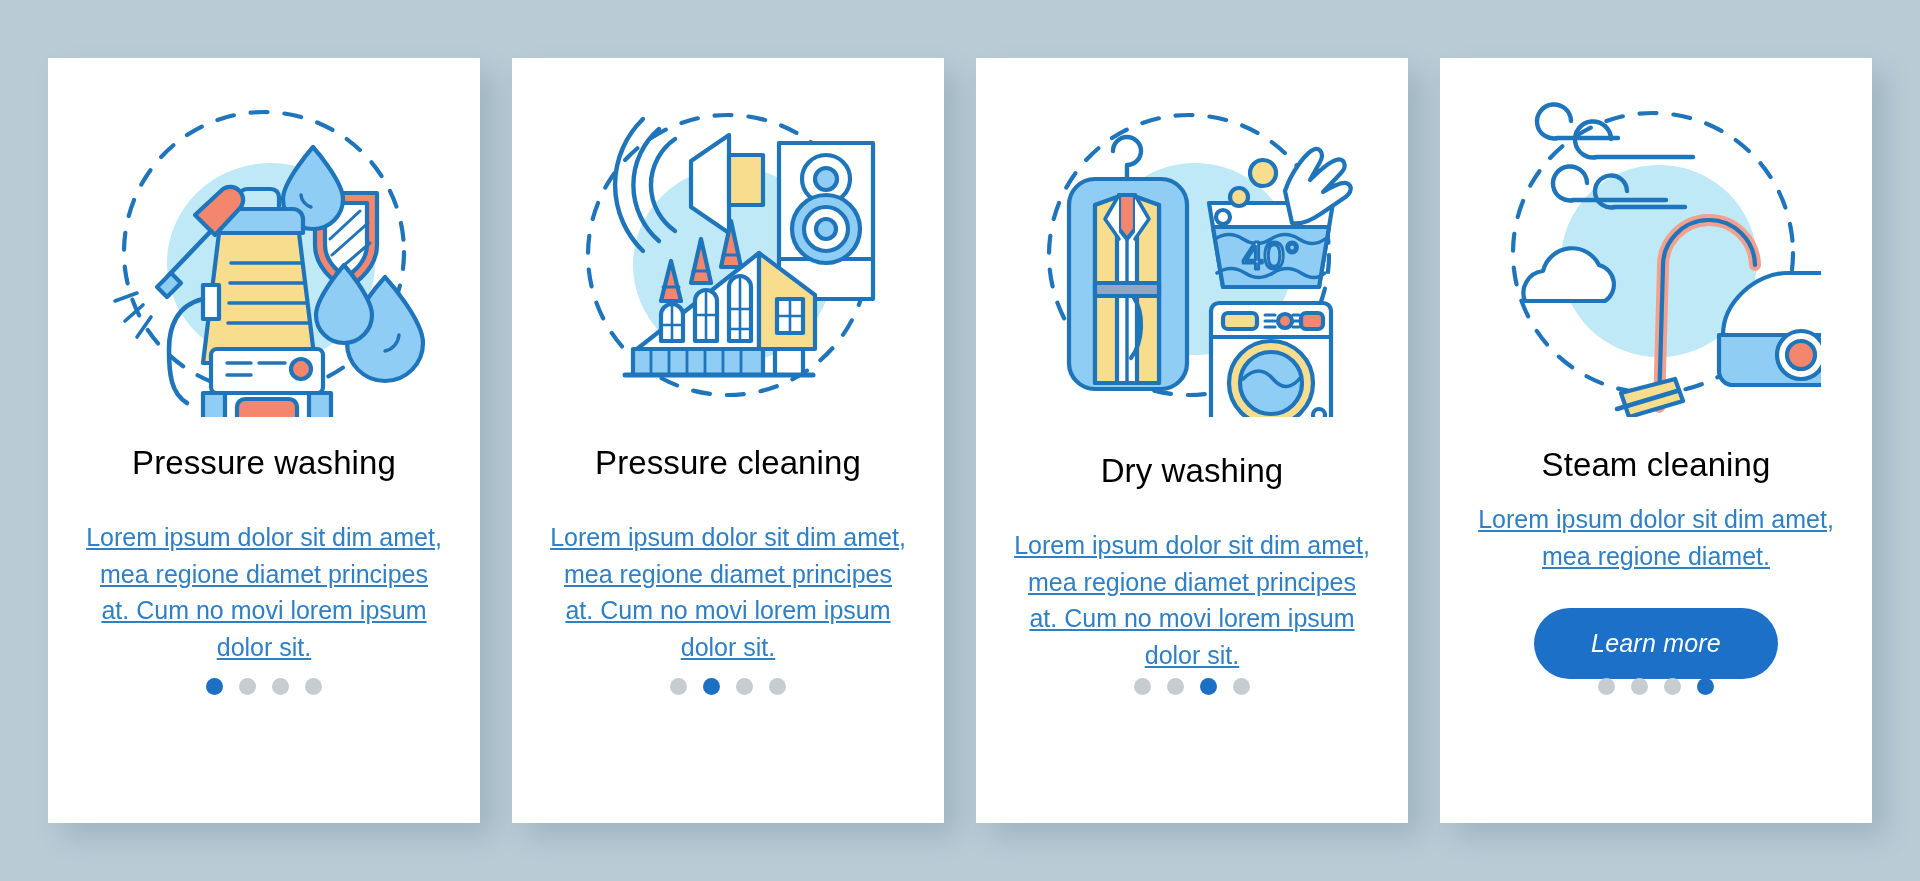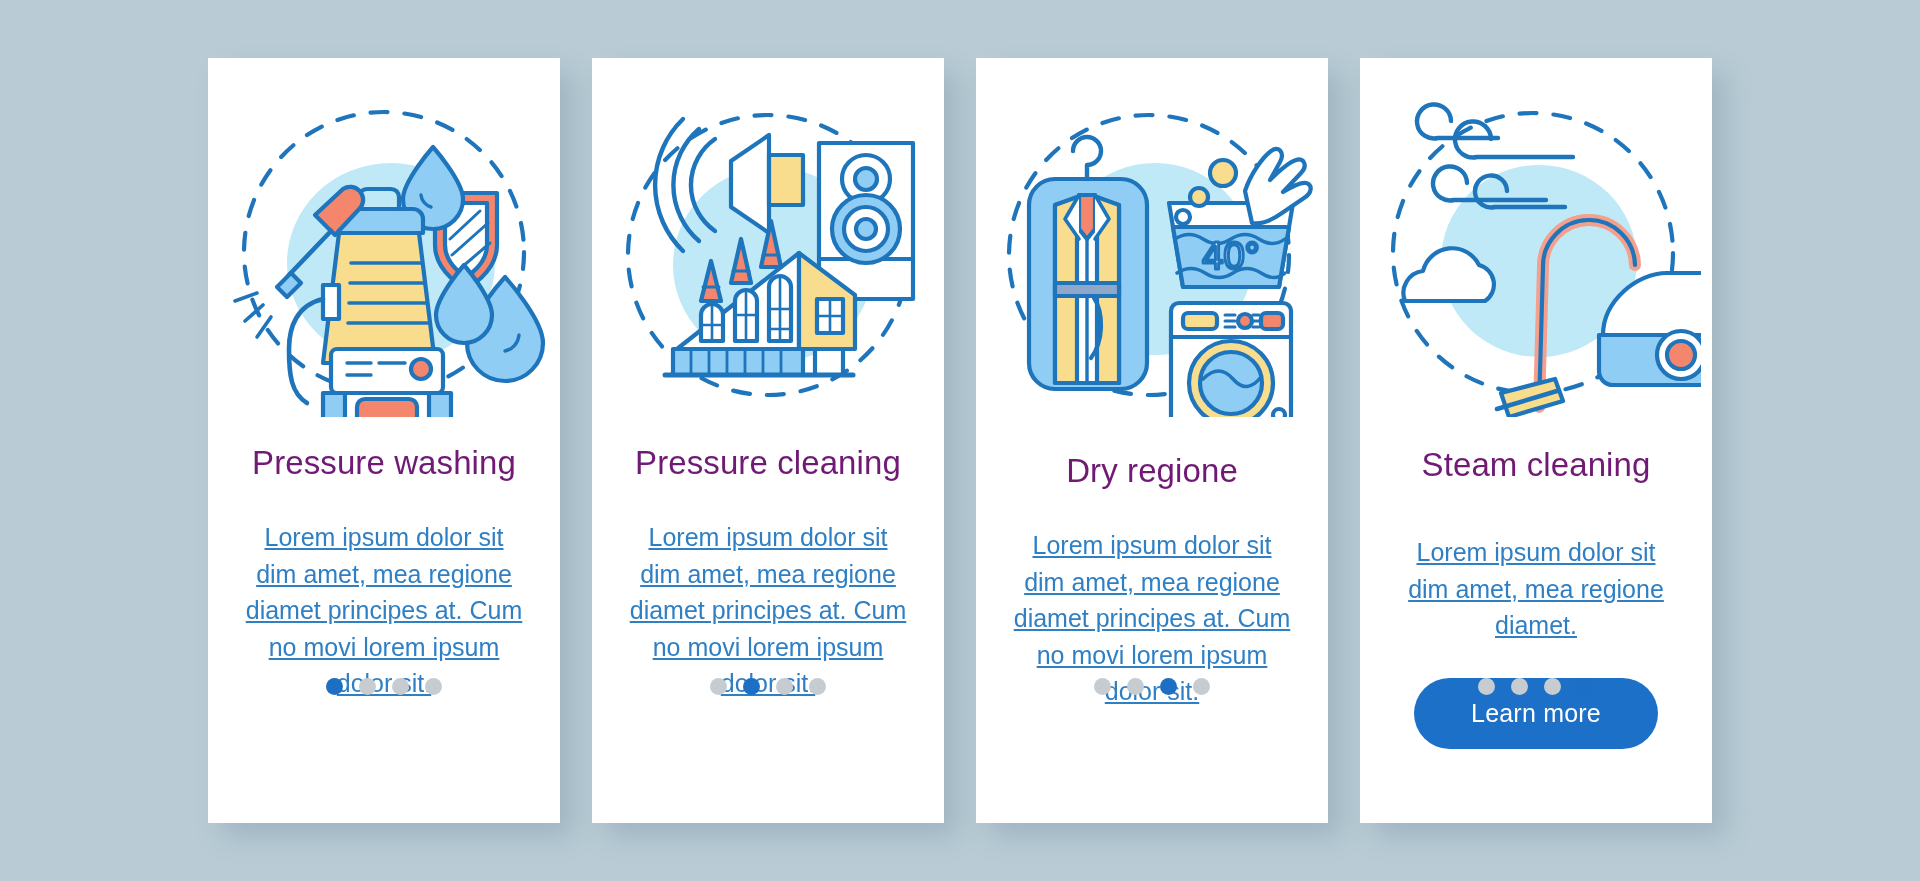--- a/index.html
+++ b/index.html
@@ -9,35 +9,35 @@
     font-family:"Liberation Sans", sans-serif;
     overflow:hidden;
   }
   .stage{
     position:relative;width:1920px;height:881px;
     display:flex;align-items:flex-start;justify-content:center;
     gap:32px;padding-top:58px;box-sizing:border-box;
   }
   .card{
     position:relative;
-    width:352px;height:765px;
+    width:432px;height:765px;
     background:#ffffff;
     box-shadow:14px 14px 26px rgba(60,90,110,.20);
     display:flex;flex-direction:column;align-items:center;
     box-sizing:border-box;
   }
   .illus{
     width:100%;height:360px;
     display:flex;align-items:center;justify-content:center;
     margin-top:14px;
   }
   .illus svg{display:block;}
   .title{
     font-size:33px;
-    color:#701a75;
+    color:#000000;
     font-weight:400;
     letter-spacing:.1px;
     text-align:center;
     margin:0;
     line-height:1;
   }
   .c1 .title,.c2 .title{margin-top:14px;}
   .c3 .title{margin-top:22px;}
   .c4 .title{margin-top:16px;}
   .body{
@@ -46,33 +46,34 @@
     color:#2e7fc4;
     text-align:center;
     margin:0;
     padding:0 36px;
     box-sizing:border-box;
     font-weight:400;
     text-decoration:underline;
   }
   .c1 .body,.c2 .body{margin-top:40px;}
   .c3 .body{margin-top:40px;}
-  .c4 .body{margin-top:53px;}
+  .c4 .body{margin-top:20px;}
   .learn{
     margin-top:34px;
     background:#1d70c8;
     color:#ffffff;
     border:none;
     border-radius:40px;
     font-size:25px;
     font-family:"Liberation Sans", sans-serif;
     padding:21px 0;
     width:244px;
     cursor:pointer;
     letter-spacing:.2px;
+    font-style:italic;
   }
   .dots{
     position:absolute;
     bottom:128px;left:0;right:0;
     display:flex;justify-content:center;gap:16px;
   }
   .dot{
     width:17px;height:17px;border-radius:50%;
     background:#c7ccd1;
     display:block;
@@ -276,21 +277,21 @@
           <g stroke-width="3">
               <path d="M266 228 h6 M266 234 h6 M266 240 h6"></path>
             </g>
           <circle cx="244" cy="296" r="42" fill="#f8dd8e"></circle>
           <circle cx="244" cy="296" r="31" fill="#8fcdf5"></circle>
           <path d="M216 292 q16 -16 30 0 t28 -2" stroke-width="3.6"></path>
           <circle cx="292" cy="328" r="6" fill="#ffffff"></circle>
         </g>
       </svg>
     </div>
-    <h2 class="title">Dry regione</h2>
+    <h2 class="title">Dry washing</h2>
     <p class="body">Lorem ipsum dolor sit dim amet, mea regione diamet principes at. Cum no movi lorem ipsum dolor sit.</p>
     <div class="dots">
       <span class="dot"></span>
       <span class="dot"></span>
       <span class="dot on"></span>
       <span class="dot"></span>
     </div>
   </div>
 
   <div class="card c4">

